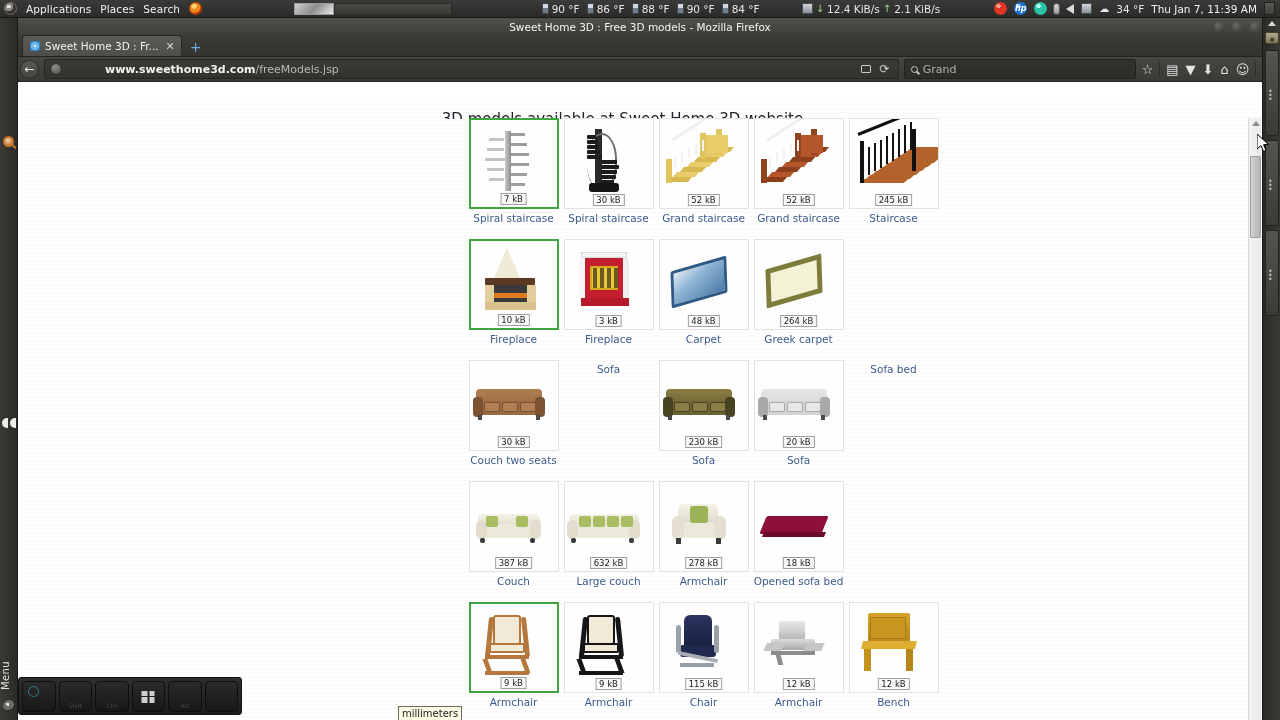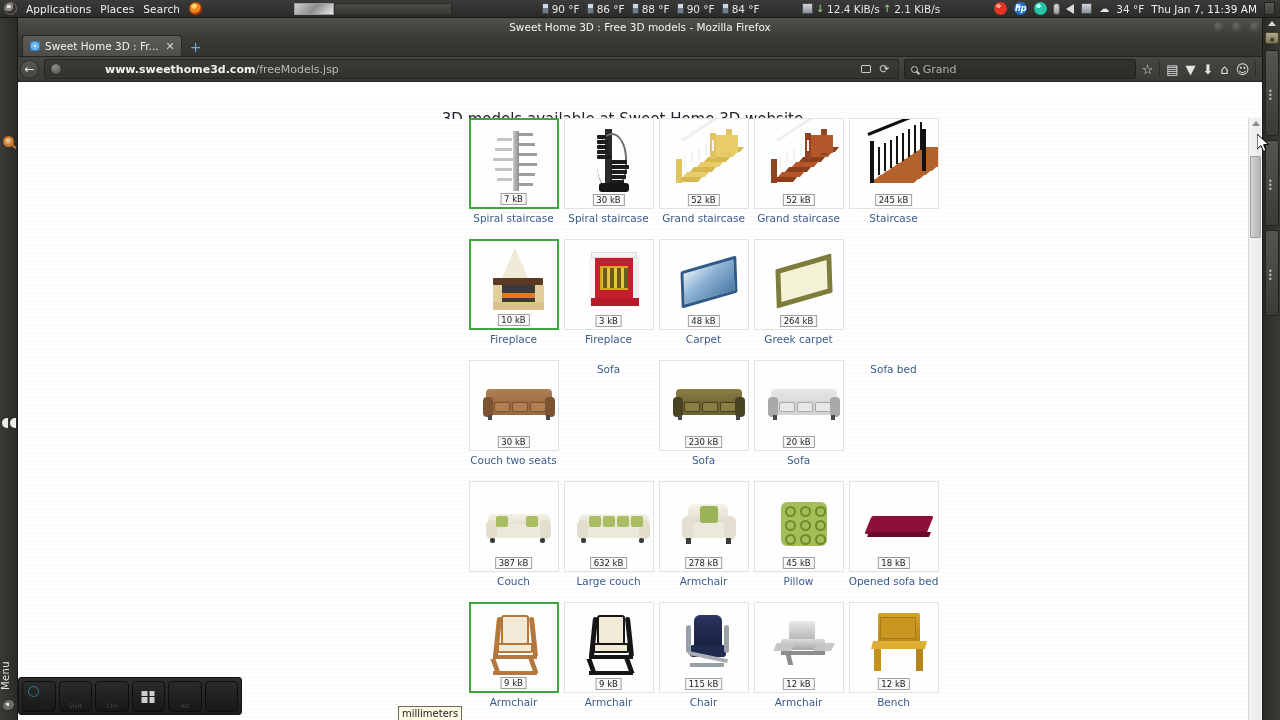--- a/index.html
+++ b/index.html
@@ -201,21 +201,21 @@
   .model-row { display: flex; height: 121px; }
   .model-cell {
     width: 95px; height: 121px;
     display: flex; flex-direction: column; align-items: center;
     position: relative;
   }
   .model-box {
     width: 90px; height: 91px;
     border: 1px solid #e2e2e2;
     background: #fefefe;
-    display:flex; align-items:center; justify-content:flex-end;
+    display:flex; align-items:center; justify-content:flex-start;
     position: relative;
     overflow: hidden;
   }
   .model-cell.selected .model-box { border: 2px solid #3fa63f; }
   .size-tag {
     position: absolute; bottom: 2px; left: 50%; transform: translateX(-50%);
     background: #fafafa; border: 1px solid #9e9e9e;
     font-size: 8.5px; color: #1b1b1b;
     padding: 0 3px; line-height: 10px;
     white-space: nowrap;
@@ -776,38 +776,20 @@
                 <span class="th" style="left:16px;top:50px;width:5px;height:6px;background:#3a3a3a;"></span>
                 <span class="th" style="left:56px;top:50px;width:5px;height:6px;background:#3a3a3a;"></span>
               </div>
               <span class="size-tag">278 kB</span>
             </div>
             <a class="model-name">Armchair</a>
           </div>
           <div class="model-cell">
             <div class="model-box">
               <div class="thumb">
-                <span class="th" style="left:16px;top:14px;width:46px;height:44px;background:#a6be57;border-radius:6px;"></span>
-                <span class="th" style="left:20px;top:18px;width:11px;height:11px;border:2px solid #6f8a2b;border-radius:50%;"></span>
-                <span class="th" style="left:35px;top:18px;width:11px;height:11px;border:2px solid #6f8a2b;border-radius:50%;"></span>
-                <span class="th" style="left:50px;top:18px;width:11px;height:11px;border:2px solid #6f8a2b;border-radius:50%;"></span>
-                <span class="th" style="left:20px;top:32px;width:11px;height:11px;border:2px solid #6f8a2b;border-radius:50%;"></span>
-                <span class="th" style="left:35px;top:32px;width:11px;height:11px;border:2px solid #6f8a2b;border-radius:50%;"></span>
-                <span class="th" style="left:50px;top:32px;width:11px;height:11px;border:2px solid #6f8a2b;border-radius:50%;"></span>
-                <span class="th" style="left:20px;top:46px;width:11px;height:11px;border:2px solid #6f8a2b;border-radius:50%;"></span>
-                <span class="th" style="left:35px;top:46px;width:11px;height:11px;border:2px solid #6f8a2b;border-radius:50%;"></span>
-                <span class="th" style="left:50px;top:46px;width:11px;height:11px;border:2px solid #6f8a2b;border-radius:50%;"></span>
-              </div>
-              <span class="size-tag">45 kB</span>
-            </div>
-            <a class="model-name">Pillow</a>
-          </div>
-          <div class="model-cell">
-            <div class="model-box">
-              <div class="thumb">
                 <span class="th" style="left:8px;top:28px;width:62px;height:18px;background:#8d1038;transform:skewX(-22deg);border-radius:2px;"></span>
                 <span class="th" style="left:8px;top:44px;width:62px;height:5px;background:#6b0b2a;transform:skewX(-22deg);"></span>
               </div>
               <span class="size-tag">18 kB</span>
             </div>
             <a class="model-name">Opened sofa bed</a>
           </div>
         </div>
         <div class="model-row">
           <div class="model-cell selected">

